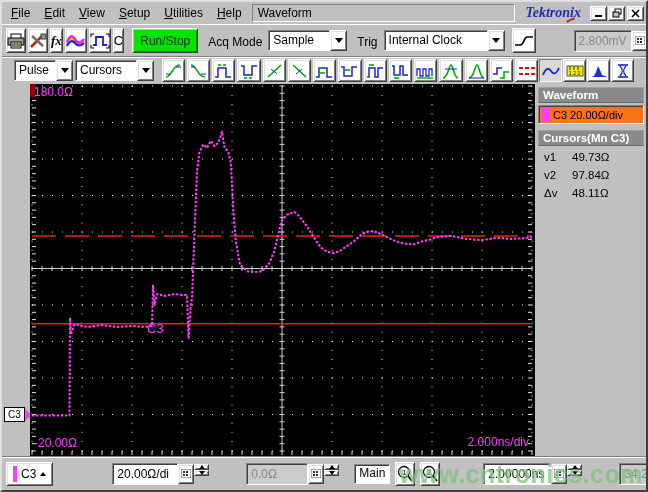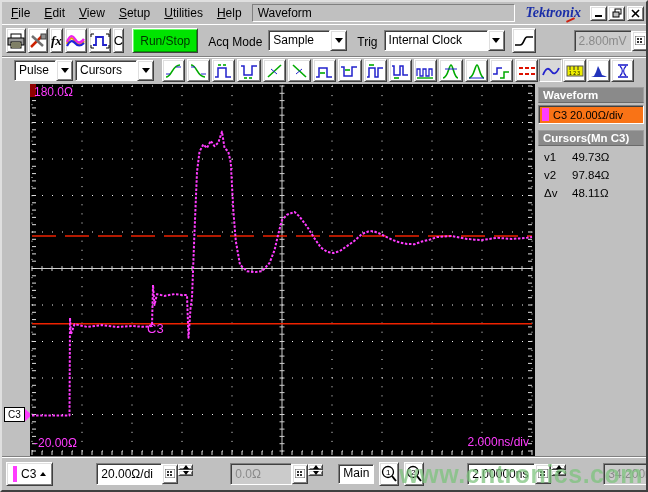--- a/index.html
+++ b/index.html
@@ -655,21 +655,21 @@
       </div>
     </div>
   </div>
 
   <div class="bottom">
     <span class="ch-btn raised">
       <span class="ch-stripe"></span>
       <span style="font-size:12px">C3</span>
       <span class="tri-up-s"></span>
     </span>
-    <span class="spin-group" style="margin-left:6px">
+    <span class="spin-group" style="margin-left:22px">
       <span class="spin-field" style="width:66px">20.00Ω/di</span>
       <span class="kbd-btn raised">
           <svg width="10" height="9">
             <rect x="0" y="0" width="10" height="9" fill="#fff" stroke="#555"></rect>
             <rect x="2" y="2" width="2" height="2" fill="#333"></rect>
             <rect x="5" y="2" width="2" height="2" fill="#333"></rect>
             <rect x="2" y="5" width="2" height="2" fill="#333"></rect>
             <rect x="5" y="5" width="2" height="2" fill="#333"></rect>
           </svg>
         </span>

